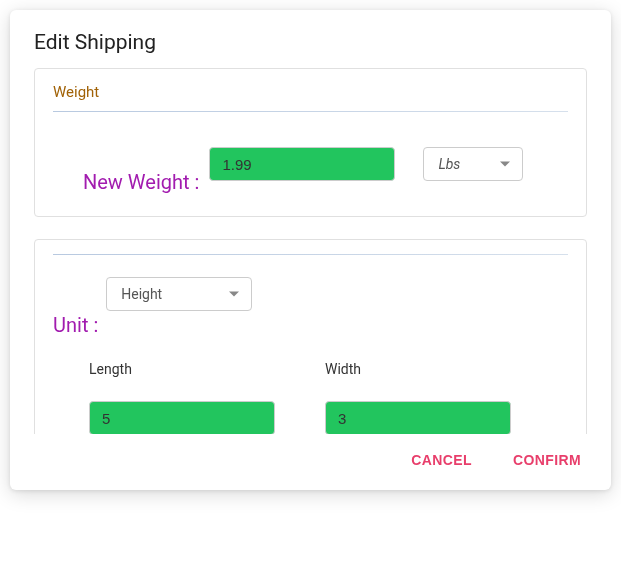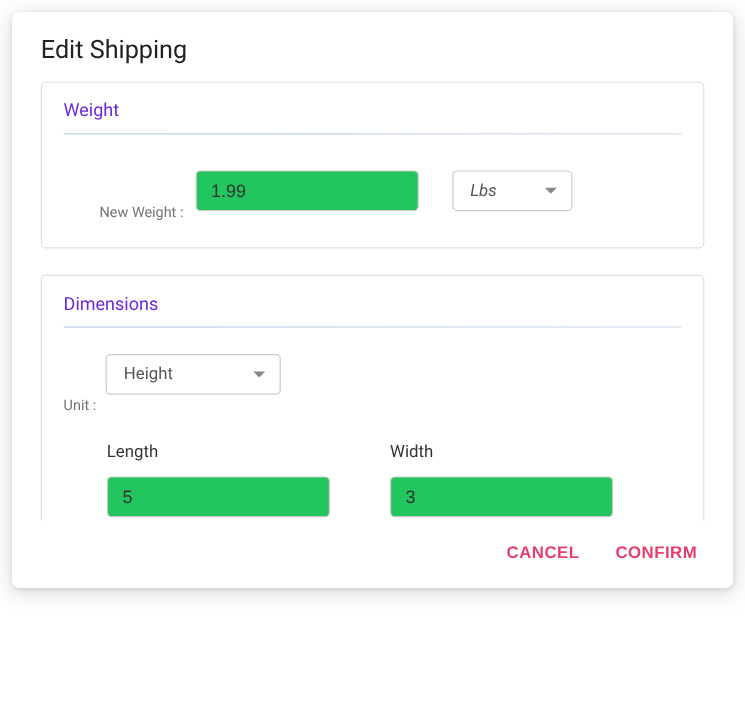--- a/index.html
+++ b/index.html
@@ -38,37 +38,37 @@
     .card {
       border: 1px solid #e0e0e0;
       border-radius: 4px;
       margin-bottom: 22px;
       padding: 14px 18px 22px 18px;
       background: #fff;
     }
     .card-title {
       font-size: 15px;
       font-weight: 400;
-      color: #6d28d9;
+      color: #a16207;
       margin-bottom: 10px;
     }
     .card-divider {
       height: 1px;
       background: linear-gradient(to right, #b8c9e0 0%, #d6e0ec 100%);
       margin-bottom: 22px;
     }
     .weight-row {
       display: flex;
       align-items: center;
       gap: 10px;
       padding-left: 30px;
     }
     .label {
-      font-size: 12px;
-      color: #737373;
+      font-size: 20px;
+      color: #a21caf;
       white-space: nowrap;
       margin-top: 36px;
     }
     .text-input {
       height: 34px;
       border: 1px solid #ccc;
       border-radius: 4px;
       font-size: 15px;
       color: #333;
       padding: 0 12px;
@@ -118,37 +118,37 @@
       min-width: 146px;
     }
     .dim-grid {
       display: flex;
       gap: 50px;
       padding-left: 36px;
     }
     .dim-col {
       display: flex;
       flex-direction: column;
-      gap: 12px;
+      gap: 24px;
     }
     .dim-label {
       font-size: 14px;
       color: #333;
     }
     .dim-input {
       width: 186px;
     }
     .dim-height-row {
       margin-top: 28px;
       padding-left: 155px;
     }
     .dialog-actions {
       display: flex;
       justify-content: flex-end;
-      gap: 30px;
+      gap: 41px;
       padding: 18px 30px 22px 22px;
     }
     .action-btn {
       background: none;
       border: none;
       font-size: 14px;
       font-weight: 600;
       letter-spacing: 0.4px;
       color: #e83e6b;
       cursor: pointer;
@@ -170,21 +170,20 @@
         <span class="label">New Weight :</span>
         <input type="text" class="text-input weight-input" value="1.99" style="">
         <div class="select unit-select">
           <span class="select-text">Lbs</span>
           <span class="select-caret"></span>
         </div>
       </div>
     </div>
 
     <div class="card">
-      <div class="card-title">Dimensions</div>
       <div class="card-divider"></div>
 
       <div class="dim-unit-row">
         <span class="label">Unit :</span>
         <div class="select dim-unit-select">
           <span class="select-text">Height</span>
           <span class="select-caret"></span>
         </div>
       </div>
 

